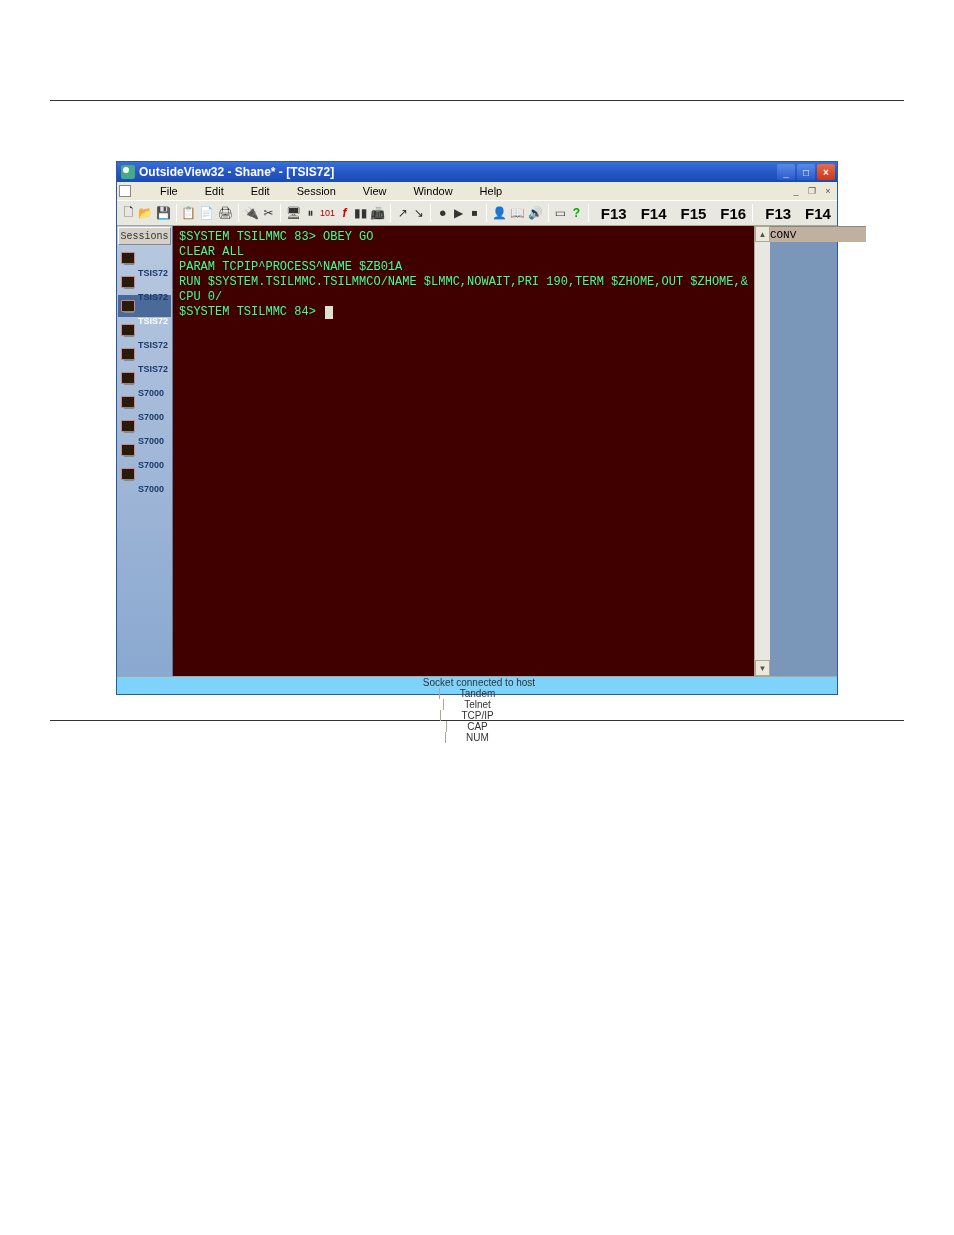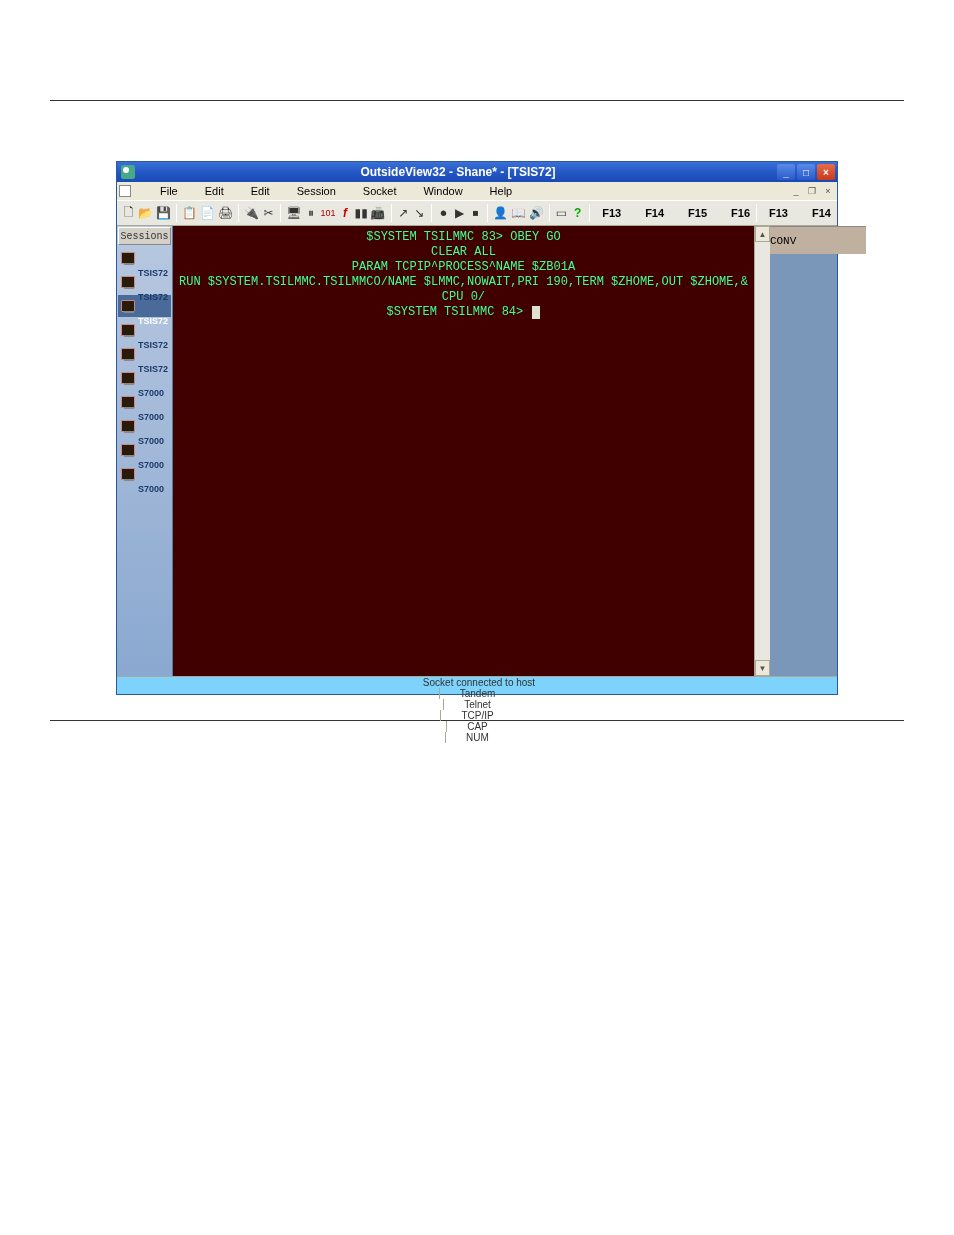--- a/index.html
+++ b/index.html
@@ -2,42 +2,42 @@
 <html><head>
 <meta charset="utf-8">
 <style>
   * { box-sizing: border-box; margin: 0; padding: 0; }
   body { font-family: Tahoma, Arial, sans-serif; background: #fff; width: 954px; }
   
   .page-wrap { padding: 100px 50px 50px 50px; }
   .hr-top { border: none; border-top: 1px solid #333; margin-bottom: 60px; }
   .hr-bottom { border: none; border-top: 1px solid #333; margin-top: 25px; }
   
-  .app-window { width: 722px; margin: 0 auto; border: 1px solid #2a5a9a; background: #ece9d8; font-size: 11px; text-align: center; }
+  .app-window { width: 722px; margin: 0 auto; border: 1px solid #2a5a9a; background: #ece9d8; font-size: 11px; }
   
   .titlebar { height: 20px; background: linear-gradient(to bottom, #3a6fd8 0%, #2558c5 50%, #1949b5 100%); display: flex; align-items: center; padding: 0 2px 0 4px; color: #fff; font-weight: bold; font-size: 12px; }
   .titlebar .app-icon { width: 14px; height: 14px; background: #4a8; margin-right: 4px; border-radius: 2px; position: relative; }
   .titlebar .app-icon::after { content: ""; position: absolute; top:2px; left:2px; width:6px; height:6px; background:#fff; border-radius:50%; }
   .titlebar .title-text { flex: 1; }
   .win-buttons { display: flex; gap: 2px; }
   .win-btn { width: 18px; height: 16px; border-radius: 2px; display: flex; align-items: center; justify-content: center; font-size: 10px; color: #fff; font-weight: bold; }
   .win-min { background: linear-gradient(to bottom,#5a8ae8,#2a5ac8); }
   .win-max { background: linear-gradient(to bottom,#5a8ae8,#2a5ac8); }
   .win-close { background: linear-gradient(to bottom,#e86a4a,#c83a1a); }
   
   .menubar { height: 18px; background: #ece9d8; display: flex; align-items: center; padding: 0 2px; font-size: 11px; color: #000; gap: 27px; }
   .menubar .doc-icon { width: 12px; height: 12px; border:1px solid #888; background:#fff; margin-right: 2px; }
   .menubar .spacer { flex: 1; }
   .mdi-buttons { display: flex; gap: 2px; align-items: center; }
   .mdi-btn { width: 14px; height: 12px; font-size: 9px; color:#555; display:flex; align-items:center; justify-content:center; }
   
   .toolbar { height: 26px; background: #e8e8e0; border-top: 1px solid #fff; border-bottom: 1px solid #aca899; display: flex; align-items: center; padding: 0 4px; gap: 1px; }
   .tb-btn { width: 20px; height: 20px; display: flex; align-items: center; justify-content: center; font-size: 12px; color: #333; border: 1px solid transparent; }
   .tb-sep { width: 1px; height: 18px; background: #aca899; margin: 0 3px; border-right:1px solid #fff; }
-  .tb-fkeys { margin-left: 6px; font-family: 'MS Sans Serif', Arial; font-size: 11px; font-weight: bold; color: #000; display:flex; gap:20px; }
+  .tb-fkeys { margin-left: 6px; font-family: 'MS Sans Serif', Arial; font-size: 15px; font-weight: bold; color: #000; display:flex; gap:10px; }
   .tb-fkey { padding: 1px 2px; }
   
   .work-area { display: flex; height: 450px; background: #7a96b8; }
   
   .sessions-panel { width: 62px; background: linear-gradient(to bottom, #b8c8e0 0%, #8aa8d0 100%); border-right: 1px solid #5a7a9a; }
   .sessions-tab { height: 18px; background: #d4d0c8; border: 1px solid #888; border-top-color:#fff; border-left-color:#fff; font-size: 10px; display: flex; align-items: center; justify-content: center; color: #333; margin: 1px; font-family: Liberation Mono, monospace; }
   .session-item { height: 22px; display: flex; align-items: center; padding: 0 3px; margin: 2px 1px; cursor: pointer; }
   .session-item.active { background: #4a6a9a; }
   .session-icon { width: 14px; height: 12px; background: #2a1a0a; border: 1px solid #c88; border-radius: 1px; margin-right: 3px; flex-shrink:0; position:relative; }
   .session-icon::after { content:""; position:absolute; bottom:-2px; left:2px; width:10px; height:2px; background:#888; }
@@ -46,21 +46,21 @@
   
   .terminal-wrap { flex: 1; display:flex; }
   .terminal { flex:1; background: #400000; color: #00ffaa; font-family: 'Courier New', monospace; font-size: 12px; padding: 4px 6px; line-height: 15px; white-space: pre; overflow: hidden; position: relative; }
   .terminal .line { color: #40ff90; }
   .cursor { display:inline-block; width:8px; height:13px; background:#e0e0d0; vertical-align:text-bottom; margin-left:2px; }
   .scroll-v { width: 16px; background: #e8e8e0; border-left:1px solid #aca899; display:flex; flex-direction:column; }
   .scroll-btn { height:16px; background:#ece9d8; border:1px solid #aca899; font-size:8px; display:flex; align-items:center; justify-content:center; color:#555; }
   .scroll-track { flex:1; }
   .term-row { display:flex; flex:1; }
   
-  .conv-bar { height: 28px; background: #c0b0a0; border-top: 1px solid #888; font-family: 'Courier New', monospace; font-size: 11px; color: #000; display: flex; align-items: center; padding-right: 70px; justify-content: flex-end; }
+  .conv-bar { height: 16px; background: #c0b0a0; border-top: 1px solid #888; font-family: 'Courier New', monospace; font-size: 11px; color: #000; display: flex; align-items: center; padding-right: 70px; justify-content: flex-end; }
   
   .statusbar { height: 18px; background: #7dd3fc; border-top: 1px solid #aca899; display: flex; align-items: center; font-size: 10px; color: #333; flex-direction: column; }
   .status-text { flex: 1; padding-left: 4px; }
   .status-cell { border-left: 1px solid #aca899; padding: 0 20px; height: 100%; display: flex; align-items: center; }
   .status-cell.small { padding: 0 4px; width: 20px; }
 </style>
 </head>
 <body>
 
 <div class="page-wrap">
@@ -76,21 +76,21 @@
         <div class="win-btn win-close">×</div>
       </div>
     </div>
 
     <div class="menubar">
       <div class="doc-icon"></div>
       <span>File</span>
       <span>Edit</span>
       <span>Edit</span>
       <span>Session</span>
-      <span>Socket</span>
+      <span>View</span>
       <span>Window</span>
       <span>Help</span>
       <div class="spacer"></div>
       <div class="mdi-buttons">
         <div class="mdi-btn">_</div>
         <div class="mdi-btn">❐</div>
         <div class="mdi-btn">×</div>
       </div>
     </div>
 

